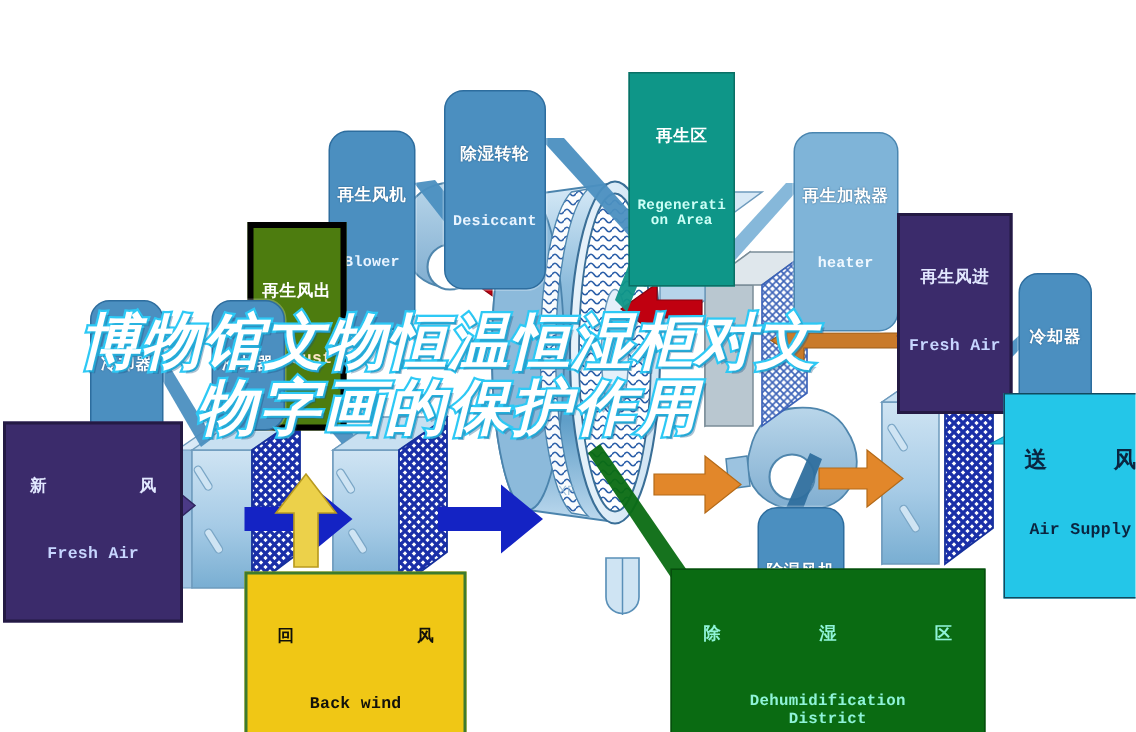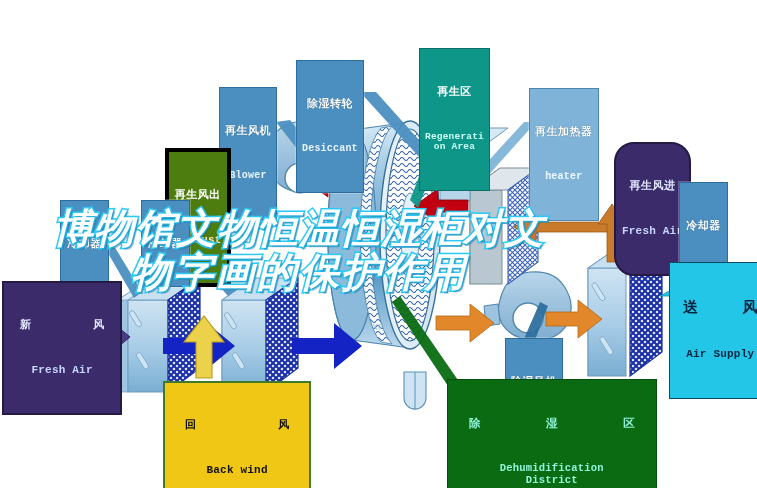--- a/index.html
+++ b/index.html
@@ -35,21 +35,21 @@
     font-weight: bold;
     letter-spacing: 0.2px;
   }
 
   
   .bubble {
     background: #4b8fc0;
     border: 1px solid #2d6d9e;
     color: #ffffff;
     padding: 2px 5px 3px 5px;
-    border-radius: 0;
+    border-radius: 13px;
     box-shadow: 0 0 0 1px rgba(255,255,255,0.25);
   }
   .bubble .cn { font-size: 11px; color:#ffffff; text-shadow: 0 0 1px #1d4f77; }
   .bubble .en { font-size: 10px; color:#e9f4ff; }
 
   .bubble-lite {
     background: #7fb4d8;
     border: 1px solid #4a86b0;
     color: #ffffff;
   }
@@ -349,21 +349,21 @@
     <span class="cn">再生区</span>
     <span class="en">Regenerati
 on Area</span>
   </div>
 
   <div class="lbl orange" style="left:165px; top:148px;">
     <span class="cn">再生风出</span>
     <span class="en">Exhaust</span>
   </div>
 
-  <div class="lbl purple purple2" style="left:614px; top:142px;border-radius:20px;">
+  <div class="lbl purple purple2" style="left:598px; top:142px;">
     <span class="cn">再生风进</span>
     <span class="en">Fresh Air</span>
   </div>
 
   <div class="lbl bubble" style="left:679px; top:182px;">
     <span class="cn">冷却器</span>
     <span class="en">Cooler</span>
   </div>
 
   <div class="lbl bubble" style="left:60px; top:200px;">

